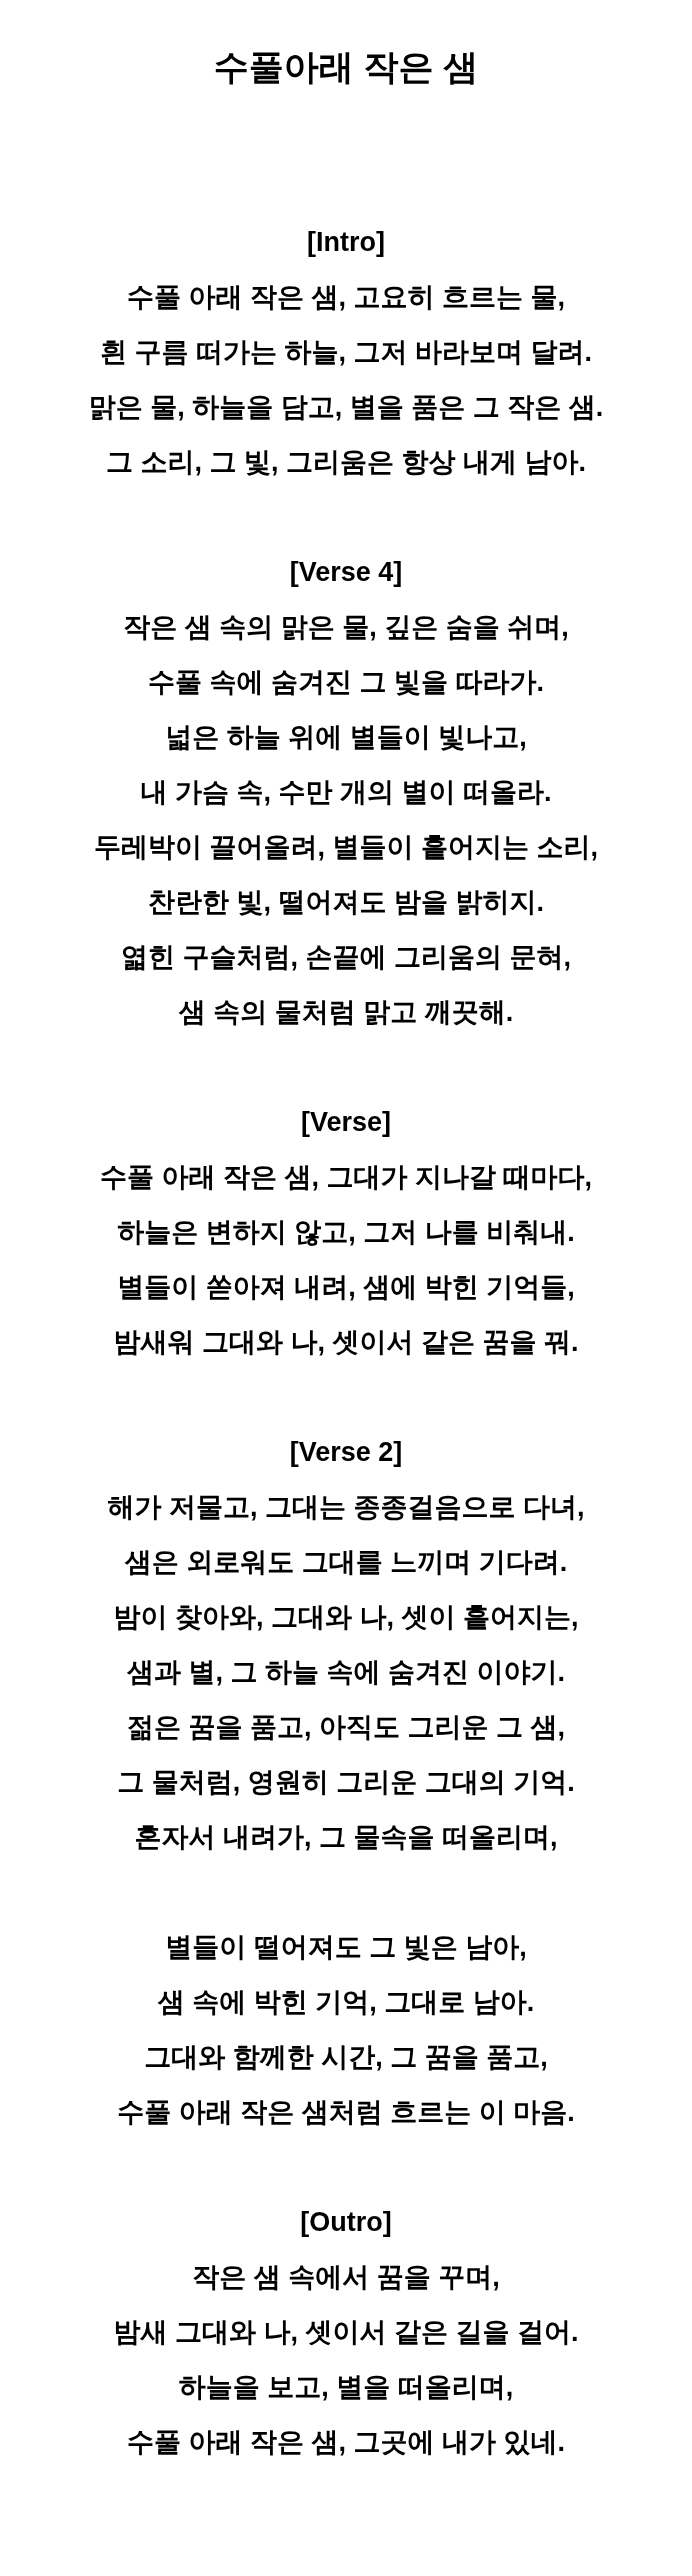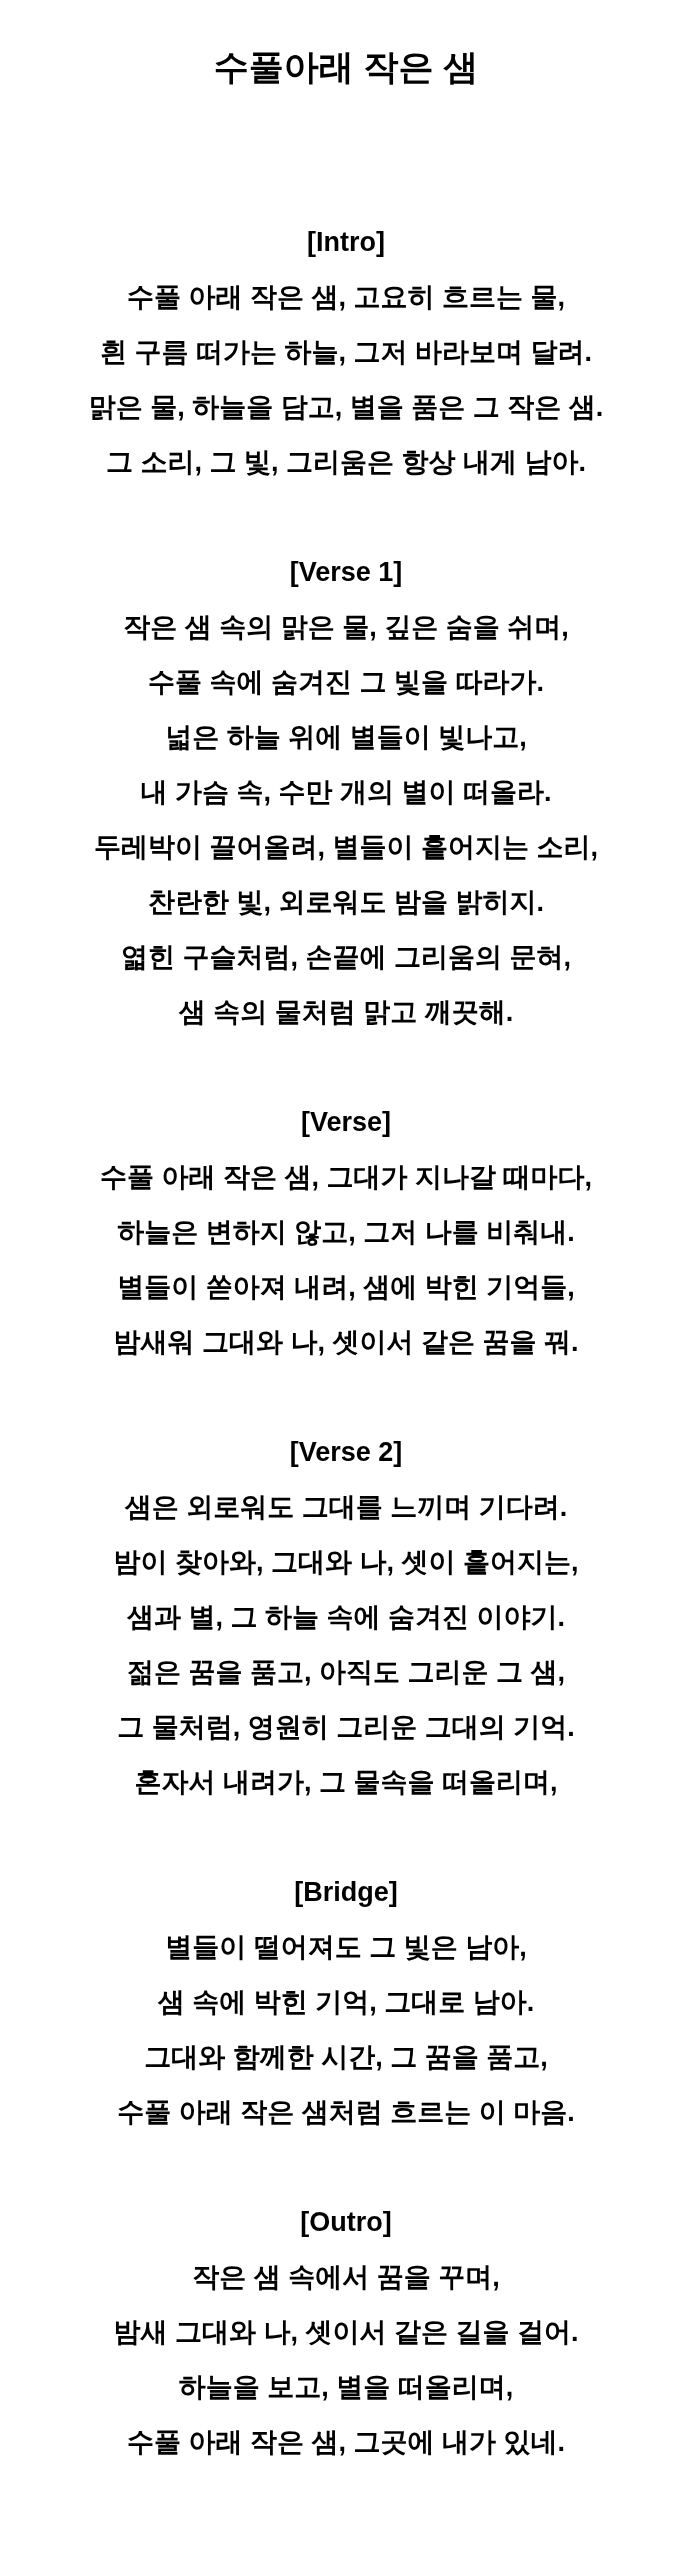--- a/index.html
+++ b/index.html
@@ -50,51 +50,51 @@
 
   <div class="section first">
     <p class="section-header">[Intro]</p>
     <p class="lyric-line">수풀 아래 작은 샘, 고요히 흐르는 물,</p>
     <p class="lyric-line">흰 구름 떠가는 하늘, 그저 바라보며 달려.</p>
     <p class="lyric-line">맑은 물, 하늘을 담고, 별을 품은 그 작은 샘.</p>
     <p class="lyric-line">그 소리, 그 빛, 그리움은 항상 내게 남아.</p>
   </div>
 
   <div class="section">
-    <p class="section-header">[Verse 1]</p>
+    <p class="section-header">[Verse 4]</p>
     <p class="lyric-line">작은 샘 속의 맑은 물, 깊은 숨을 쉬며,</p>
     <p class="lyric-line">수풀 속에 숨겨진 그 빛을 따라가.</p>
     <p class="lyric-line">넓은 하늘 위에 별들이 빛나고,</p>
     <p class="lyric-line">내 가슴 속, 수만 개의 별이 떠올라.</p>
     <p class="lyric-line">두레박이 끌어올려, 별들이 흩어지는 소리,</p>
-    <p class="lyric-line">찬란한 빛, 외로워도 밤을 밝히지.</p>
+    <p class="lyric-line">찬란한 빛, 떨어져도 밤을 밝히지.</p>
     <p class="lyric-line">엷힌 구슬처럼, 손끝에 그리움의 문혀,</p>
     <p class="lyric-line">샘 속의 물처럼 맑고 깨끗해.</p>
   </div>
 
   <div class="section">
     <p class="section-header">[Verse]</p>
     <p class="lyric-line">수풀 아래 작은 샘, 그대가 지나갈 때마다,</p>
     <p class="lyric-line">하늘은 변하지 않고, 그저 나를 비춰내.</p>
     <p class="lyric-line">별들이 쏟아져 내려, 샘에 박힌 기억들,</p>
     <p class="lyric-line">밤새워 그대와 나, 셋이서 같은 꿈을 꿔.</p>
   </div>
 
   <div class="section">
     <p class="section-header">[Verse 2]</p>
+    <p class="lyric-line">해가 저물고, 그대는 종종걸음으로 다녀,</p>
     <p class="lyric-line">샘은 외로워도 그대를 느끼며 기다려.</p>
     <p class="lyric-line">밤이 찾아와, 그대와 나, 셋이 흩어지는,</p>
     <p class="lyric-line">샘과 별, 그 하늘 속에 숨겨진 이야기.</p>
     <p class="lyric-line">젊은 꿈을 품고, 아직도 그리운 그 샘,</p>
     <p class="lyric-line">그 물처럼, 영원히 그리운 그대의 기억.</p>
     <p class="lyric-line">혼자서 내려가, 그 물속을 떠올리며,</p>
   </div>
 
   <div class="section">
-    <p class="section-header">[Bridge]</p>
     <p class="lyric-line">별들이 떨어져도 그 빛은 남아,</p>
     <p class="lyric-line">샘 속에 박힌 기억, 그대로 남아.</p>
     <p class="lyric-line">그대와 함께한 시간, 그 꿈을 품고,</p>
     <p class="lyric-line">수풀 아래 작은 샘처럼 흐르는 이 마음.</p>
   </div>
 
   <div class="section">
     <p class="section-header">[Outro]</p>
     <p class="lyric-line">작은 샘 속에서 꿈을 꾸며,</p>
     <p class="lyric-line">밤새 그대와 나, 셋이서 같은 길을 걸어.</p>

